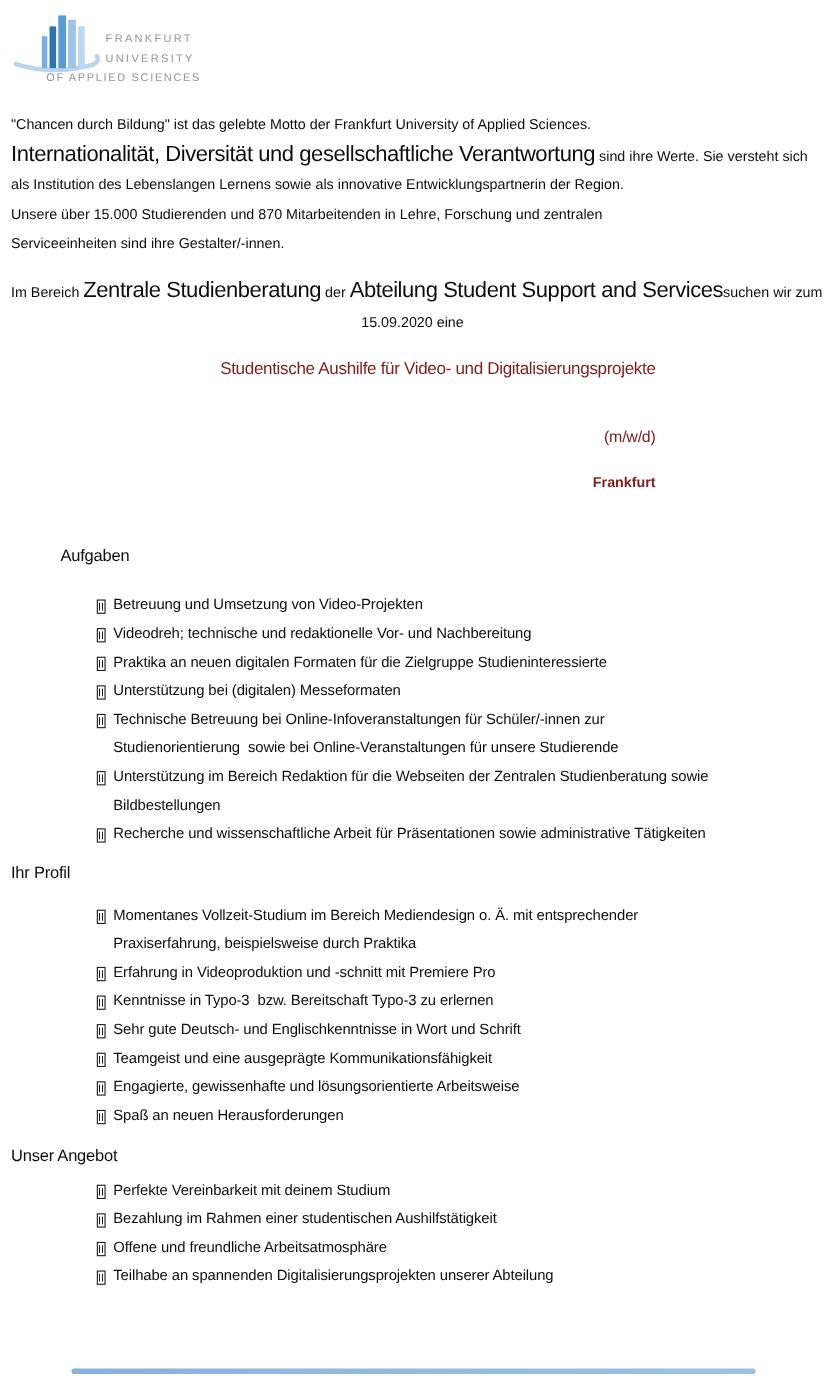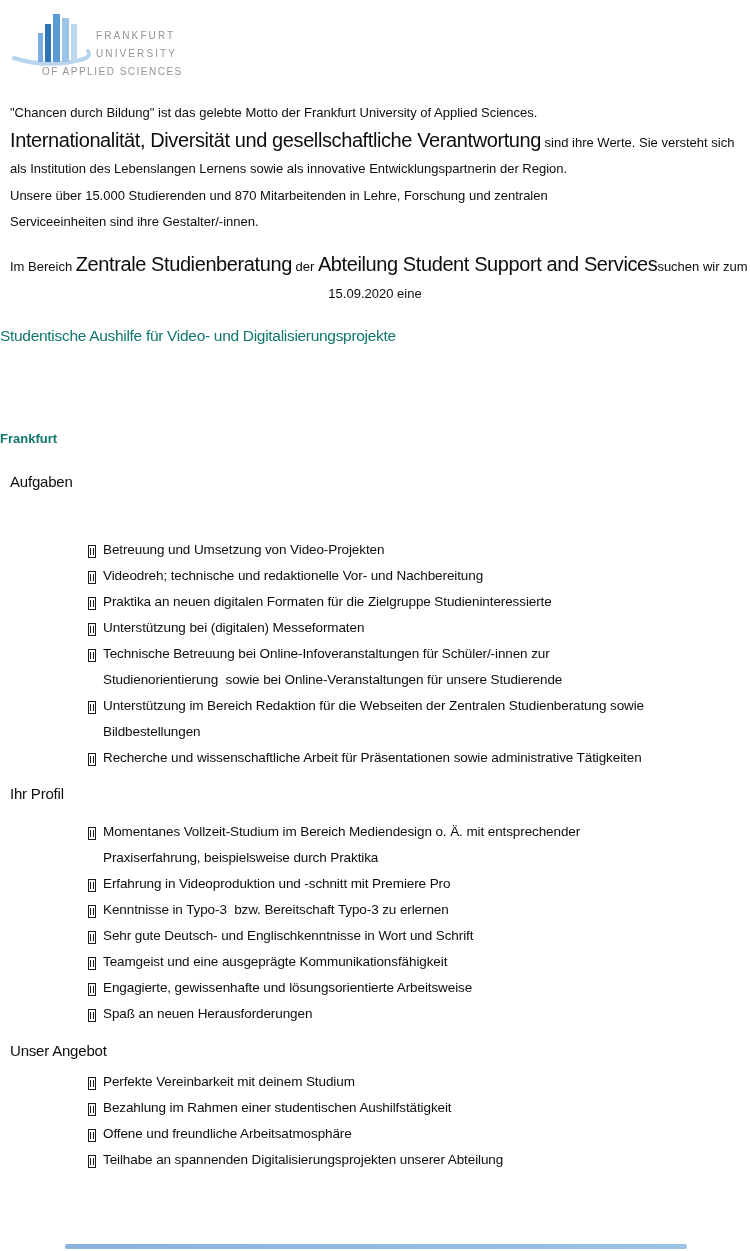--- a/index.html
+++ b/index.html
@@ -13,21 +13,21 @@
   .logo-swoosh { position:absolute; left:12px; top:42px; }
   .logo-text { position:absolute; color:#949494; font-size:10px; letter-spacing:2.1px; white-space:nowrap; }
   .lt1 { left:96px; top:30px; }
   .lt2 { left:96px; top:48px; }
   .lt3 { left:42px; top:66px; letter-spacing:1.5px; }
   
   .textline { white-space:pre; line-height:26.5px; font-size:13px; color:#0d0d0d; }
   .intro { position:absolute; left:10px; top:100px; width:730px; }
   .vacancy { position:absolute; left:10px; top:251px; width:730px;text-align:center; }
   .brand { font-size:20px; letter-spacing:-0.4px; }
-  .centered { position:absolute; left:0; width:596px; text-align:left; white-space:pre; color:#0f766e; }
+  .centered { position:absolute; left:0; width:596px; text-align:right; white-space:pre; color:#7f1d1d; }
   .job-title { top:323px; font-size:15.5px; letter-spacing:-0.3px; line-height:26px; }
   .gender { top:385px; font-size:14.5px; letter-spacing:-0.2px; line-height:26px; }
   .city { top:426px; font-size:13px; font-weight:bold; line-height:26px; }
   
   .section-heading { position:absolute; left:10px; font-size:15px; letter-spacing:-0.2px; color:#0d0d0d; white-space:pre; line-height:20px; }
   .bullet-list { position:absolute; left:88px; margin:0; padding:0; list-style:none; width:660px; }
   .bullet-item { position:relative; padding-left:15px; }
   .bullet-text { display:block; white-space:pre; font-size:13.5px; line-height:26px; letter-spacing:-0.1px; color:#0d0d0d; }
   .tofu {
     position:absolute; left:0; top:8px; width:6px; height:11px;
@@ -65,24 +65,25 @@
     <div class="textline">Unsere über 15.000 Studierenden und 870 Mitarbeitenden in Lehre, Forschung und zentralen</div>
     <div class="textline">Serviceeinheiten sind ihre Gestalter/-innen.</div>
   </div>
 
   <div class="vacancy">
     <div class="textline"><span>Im Bereich </span><span class="brand">Zentrale Studienberatung</span><span> der </span><span class="brand">Abteilung Student Support and Services</span><span>suchen wir zum</span></div>
     <div class="textline">15.09.2020 eine</div>
   </div>
 
   <div class="centered job-title">Studentische Aushilfe für Video- und Digitalisierungsprojekte</div>
+  <div class="centered gender">(m/w/d)</div>
   <div class="centered city">Frankfurt</div>
 
   <div>
-    <div class="section-heading" style="top:472px;">Aufgaben</div>
+    <div class="section-heading" style="top:496px;margin-left:45px;">Aufgaben</div>
     <ul class="bullet-list" style="top:537px;">
         <li class="bullet-item">
           <span class="tofu"></span>
           <span class="bullet-text">Betreuung und Umsetzung von Video-Projekten</span>
         </li>
         <li class="bullet-item">
           <span class="tofu"></span>
           <span class="bullet-text">Videodreh; technische und redaktionelle Vor- und Nachbereitung</span>
         </li>
         <li class="bullet-item">

